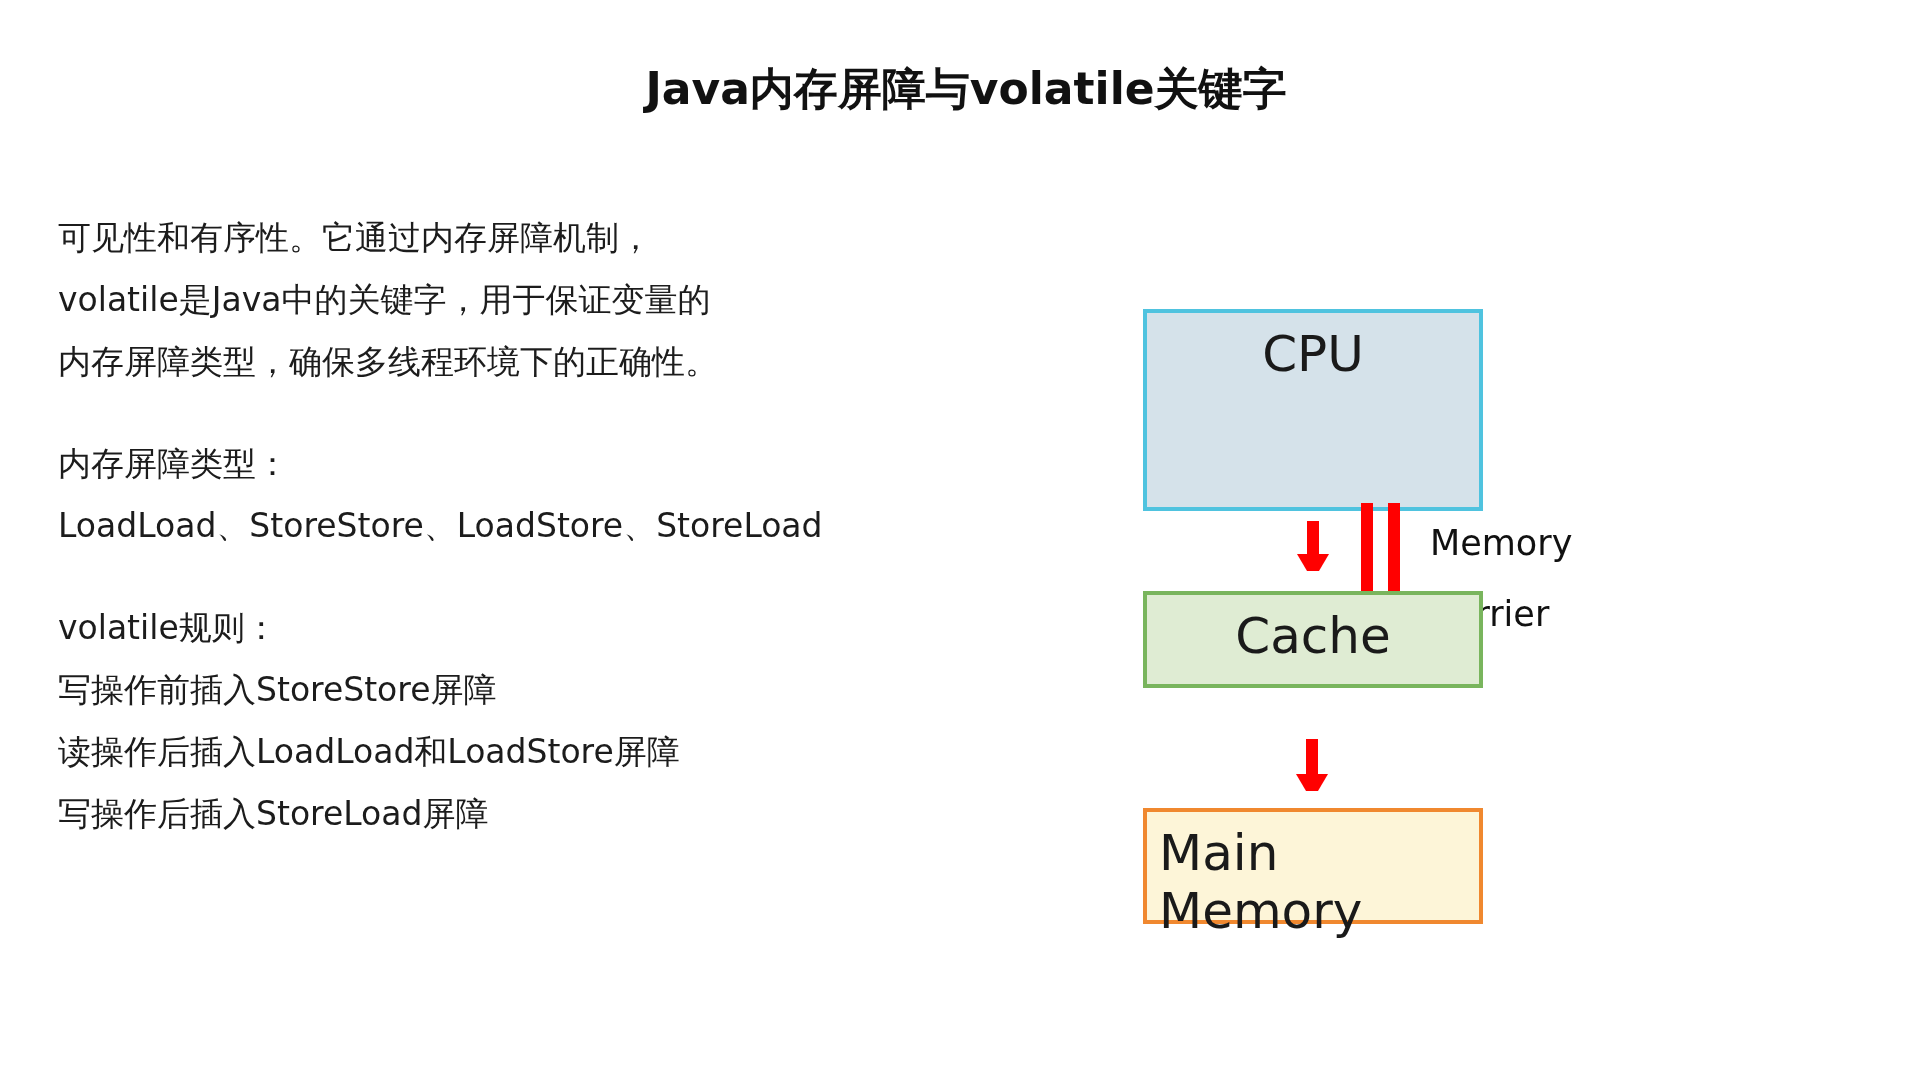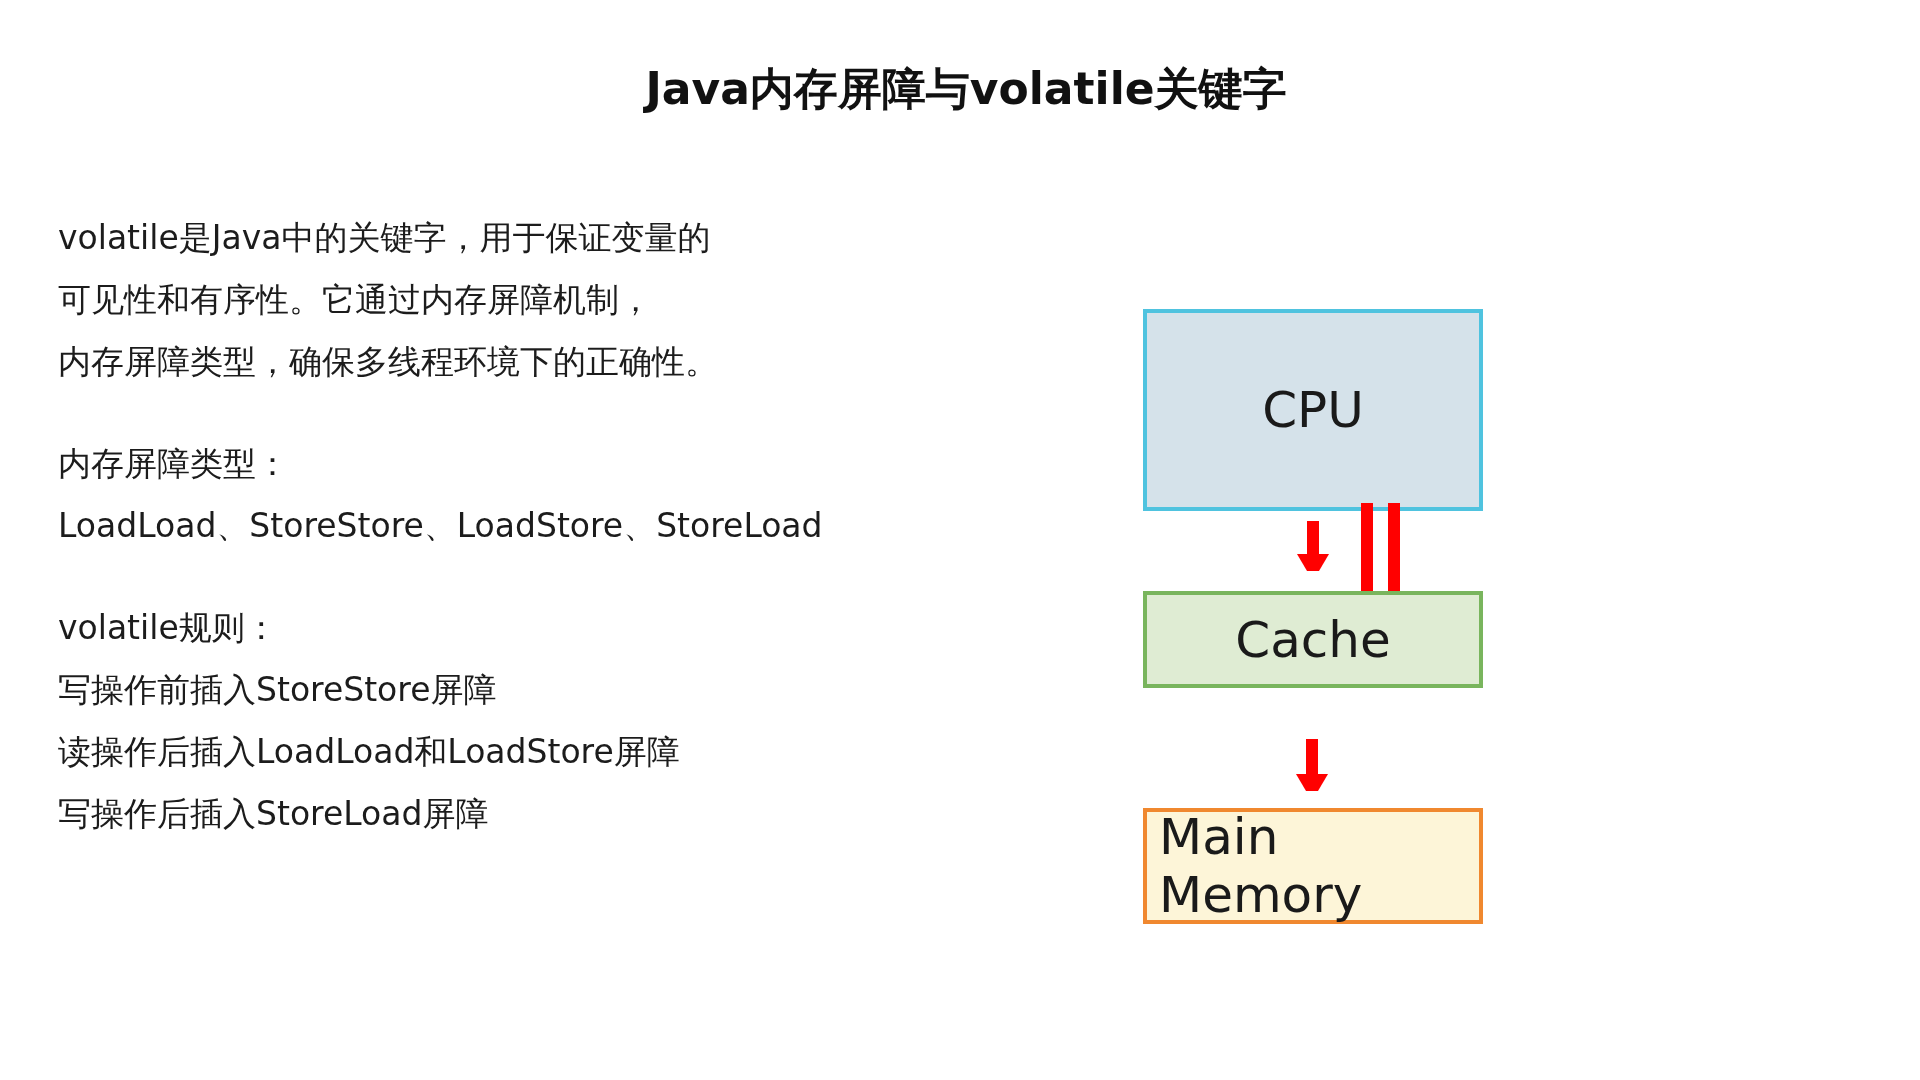--- a/index.html
+++ b/index.html
@@ -37,21 +37,21 @@
 
   
   .diagram { position: absolute; inset: 0; }
 
   .box {
     position: absolute;
     left: 1137px;
     width: 340px;
     border: 4px solid #888;
     display: flex;
-    align-items: center;
+    align-items: flex-start;
     justify-content: center;
     font-size: 50px;
     color: #1a1a1a;
   }
   .box-cpu   { top: 303px; height: 202px; }
   .box-cache { top: 585px; height: 97px; }
   .box-mm    { top: 802px; height: 116px; }
 
   .arrow { position: absolute; width: 22px; }
   .arrow .shaft {
@@ -92,22 +92,22 @@
 </style>
 </head>
 <body>
 
 <div class="canvas">
 
   <h1 class="title">Java内存屏障与volatile关键字</h1>
 
   <div class="text-col">
     <div class="para">
+      <div>可见性和有序性。它通过内存屏障机制，</div>
       <div>volatile是Java中的关键字，用于保证变量的</div>
-      <div>可见性和有序性。它通过内存屏障机制，</div>
       <div>内存屏障类型，确保多线程环境下的正确性。</div>
     </div>
     <div class="para">
       <div>内存屏障类型：</div>
       <div>LoadLoad、StoreStore、LoadStore、StoreLoad</div>
     </div>
     <div class="para">
       <div>volatile规则：</div>
       <div>写操作前插入StoreStore屏障</div>
       <div>读操作后插入LoadLoad和LoadStore屏障</div>
@@ -122,20 +122,24 @@
     </div>
 
     <div class="arrow arrow-1">
       <div class="shaft" style="background: rgb(255, 0, 0);"></div>
       <div class="head" style="border-top-color: rgb(255, 0, 0);"></div>
     </div>
 
     <div class="barrier-bar b1" style="background: rgb(255, 0, 0);"></div>
     <div class="barrier-bar b2" style="background: rgb(255, 0, 0);"></div>
 
+    <div class="barrier-label">
+      <div>Memory</div>
+      <div>Barrier</div>
+    </div>
 
     <div class="box box-cache" style="background: rgb(223, 236, 211); border-color: rgb(121, 181, 93);">
       <span>Cache</span>
     </div>
 
     <div class="arrow arrow-2">
       <div class="shaft" style="background: rgb(255, 0, 0);"></div>
       <div class="head" style="border-top-color: rgb(255, 0, 0);"></div>
     </div>
 

